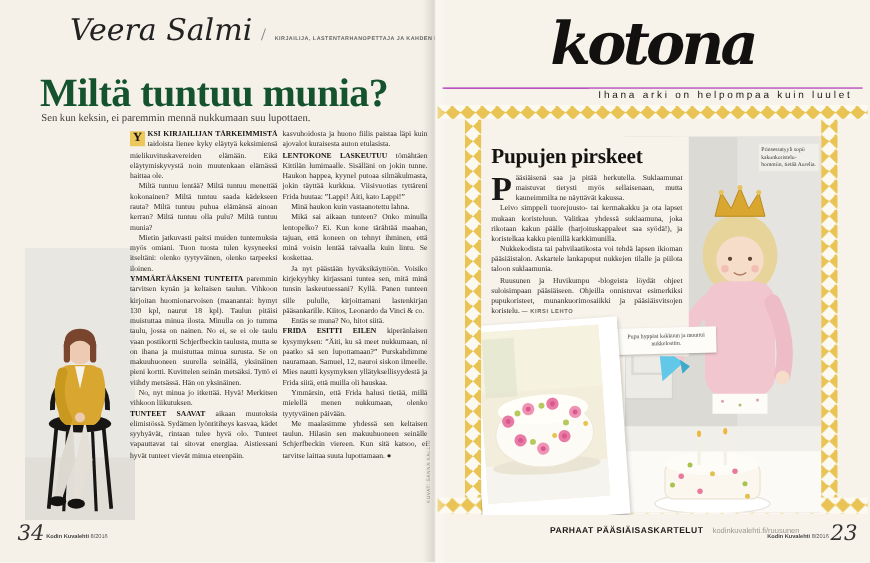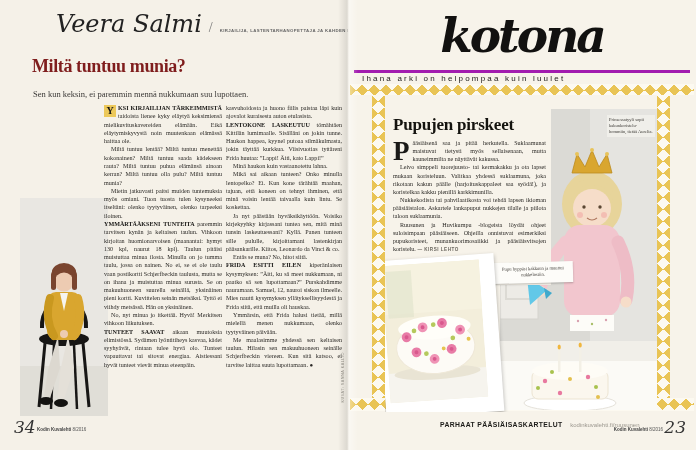--- a/index.html
+++ b/index.html
@@ -7,21 +7,21 @@
           font-family:"Liberation Serif",serif;color:#1d1c1a;}
   
   .gutter{position:absolute;left:338px;top:0;width:20px;height:450px;
           background:linear-gradient(90deg,rgba(0,0,0,0),rgba(0,0,0,.10) 45%,rgba(255,255,255,.4) 55%,rgba(0,0,0,0));}
   
   .page-left{position:absolute;left:0;top:0;width:348px;height:450px;background:#f5f1e8;}
   .author-header{position:absolute;left:56px;top:10px;white-space:nowrap;}
   .author-name{font-family:"DejaVu Serif",serif;font-style:italic;font-size:24px;color:#222;}
   .author-sep{font-size:14px;color:#777;margin:0 3px;}
   .author-role{font-family:"Liberation Sans",sans-serif;font-size:4.3px;letter-spacing:.4px;color:#666;font-weight:bold;}
-  .headline{position:absolute;left:32px;top:56px;font-size:18px;font-weight:700;letter-spacing:-.4px;color:#7f1d1d;}
+  .headline{position:absolute;left:32px;top:56px;font-size:32px;font-weight:700;letter-spacing:-.4px;color:#14532d;}
   .deck{position:absolute;left:33px;top:89px;font-size:8.5px;color:#3a3836;}
   .photo-author{position:absolute;left:20px;top:198px;width:88px;height:218px;overflow:hidden;}
   .col{position:absolute;top:104px;height:314px;overflow:hidden;text-align:justify;
        font-size:6.1px;line-height:1.36;color:#2b2926;}
   .col1{left:104px;width:118px;}
   .col2{left:226px;width:116px;}
   .col p{margin:0;text-indent:7px;}
   .col p.flush{text-indent:0;}
   .lead{font-weight:bold;color:#181715;}
   .dropcap-y{float:left;width:12px;height:12px;margin:1px 2px 0 0;background:#ecc85a;
@@ -31,21 +31,21 @@
   .footer{position:absolute;bottom:13px;font-size:4.5px;font-family:"Liberation Sans",sans-serif;color:#555;}
   .footer .pgnum{font-family:"DejaVu Serif",serif;font-style:italic;font-size:17px;color:#333;vertical-align:-2px;}
   .footer .mag{font-weight:bold;color:#444;}
   .footer-left{left:14px;}
   .footer-right{right:10px;text-align:right;}
   
   .page-right{position:absolute;left:348px;top:0;width:348px;height:450px;background:#f7f3ea;}
   .kotona{position:absolute;left:0;top:8px;width:100%;text-align:center;
           font-family:"DejaVu Serif",serif;font-style:italic;font-weight:bold;
           font-size:47px;letter-spacing:-3px;color:#121110;}
-  .tagline-row{position:absolute;left:6px;top:70px;width:336px;border-top:3px solid #a21caf;text-align:left;}
+  .tagline-row{position:absolute;left:6px;top:70px;width:336px;border-top:1px solid #a21caf;text-align:right;}
   .tagline{position:relative;top:-6px;background:#f7f3ea;padding:0 8px;
            font-family:"Liberation Sans",sans-serif;font-size:8px;letter-spacing:2.2px;color:#1c1b19;}
   .gold{background:conic-gradient(from 45deg,#e9c455 25%,#fcf9f0 0 50%,#e9c455 0 75%,#fcf9f0 0) 0 0/12px 12px;}
   .band-top{position:absolute;left:2px;top:84px;width:344px;height:11px;}
   .band-bottom{position:absolute;left:2px;top:398px;width:344px;height:13px;}
   .strip-left{position:absolute;left:24px;top:95px;width:13px;height:303px;}
   .strip-right{position:absolute;left:309px;top:95px;width:13px;height:303px;}
   .content{position:absolute;left:37px;top:109px;width:272px;height:303px;overflow:hidden;}
   .girl-photo{position:absolute;left:115px;top:0;width:157px;height:303px;}
   .text-panel{position:absolute;left:0;top:0;width:166px;height:176px;background:#f7f3ea;}

